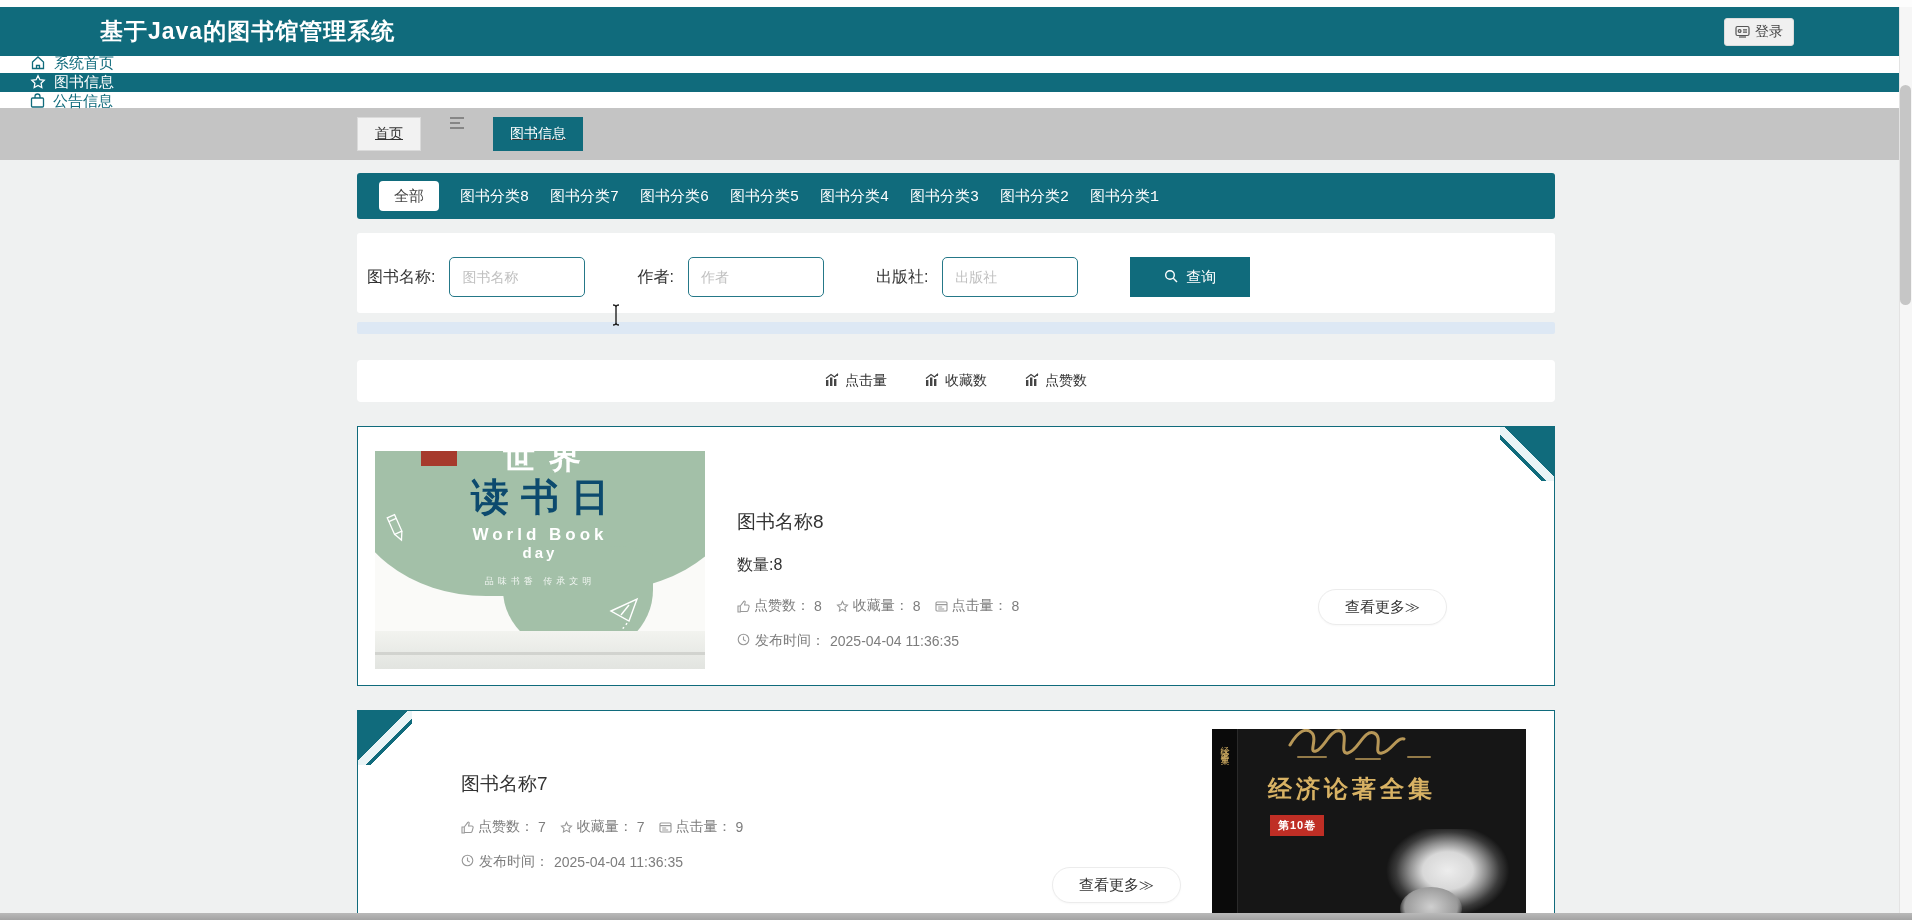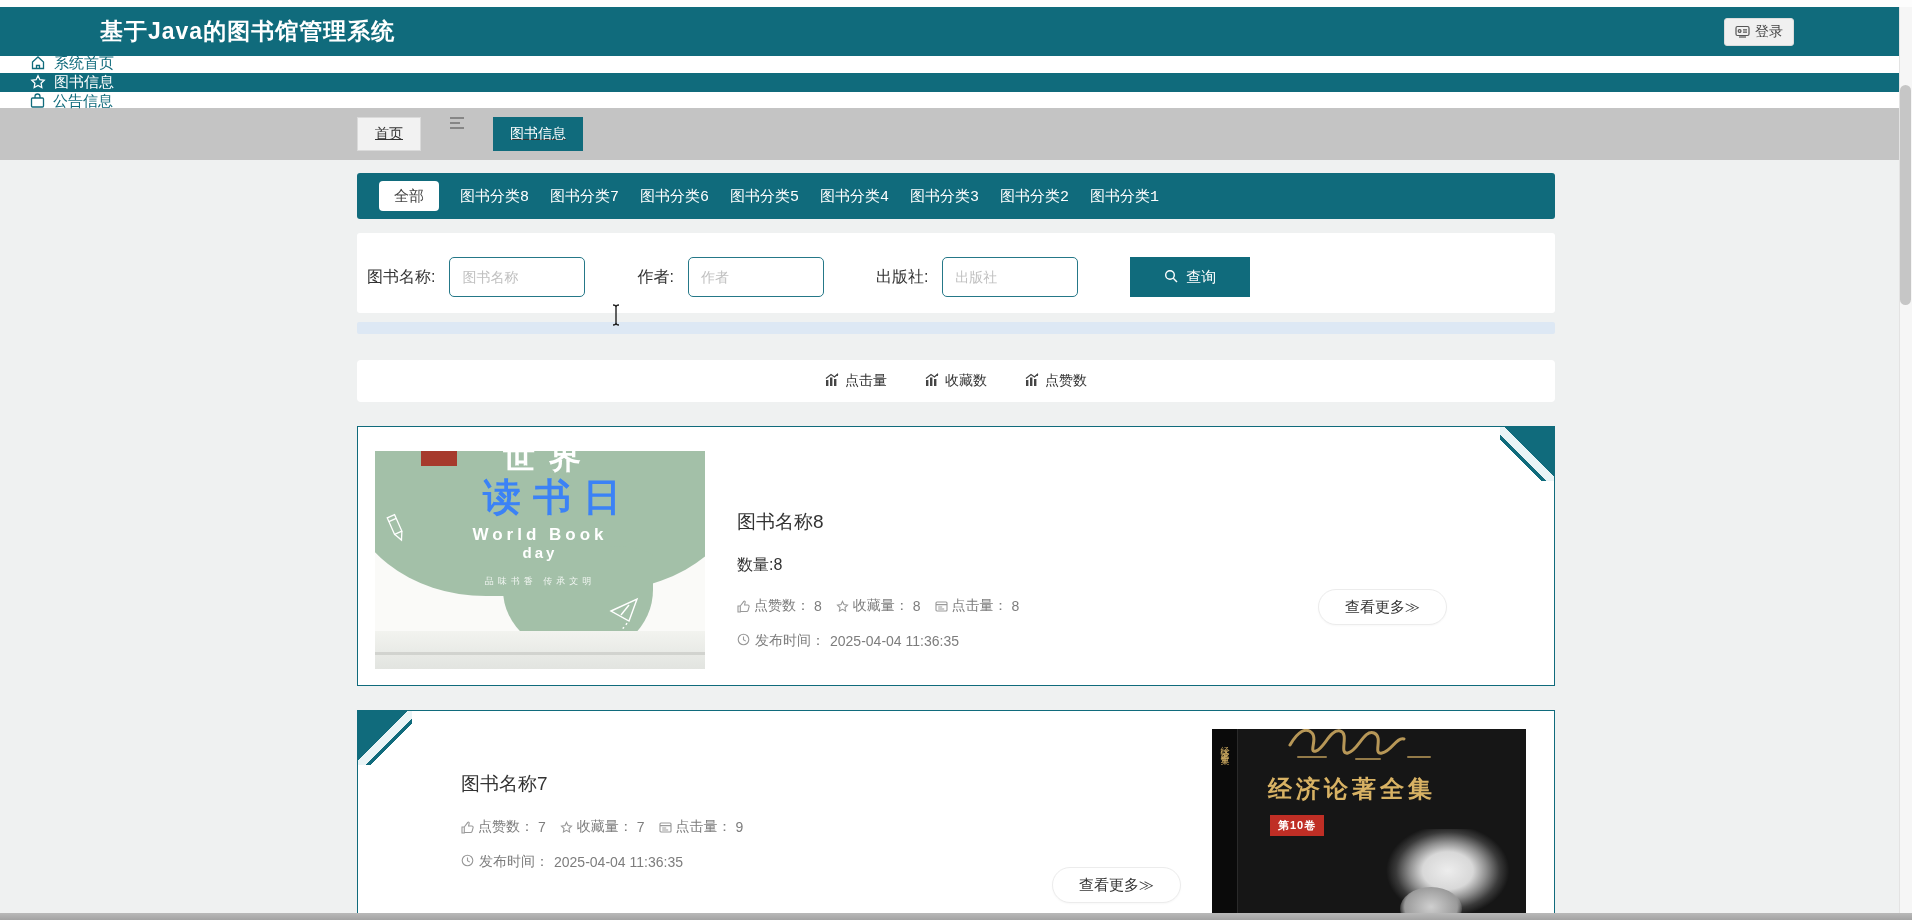--- a/index.html
+++ b/index.html
@@ -72,21 +72,21 @@
   .more-btn { position:absolute; background:#fff; border:1px solid #ececec; border-radius:18px; height:36px; padding:0 26px; display:flex; align-items:center; font-size:15px; color:#333; cursor:pointer; box-shadow:0 1px 2px rgba(0,0,0,.03); }
   .card-1 .more-btn { right:107px; bottom:60px; }
   .card-2 .more-btn { right:373px; top:156px; }
 
   
   .poster { position:relative; width:330px; height:218px; background:#fafaf8; overflow:hidden; flex-shrink:0; }
   .poster .blob { position:absolute; left:-28px; top:-30px; width:386px; height:175px; background:#a3c0a8; border-radius:0 0 42% 36% / 0 0 90px 110px; }
   .poster .blob2 { position:absolute; left:128px; top:95px; width:150px; height:110px; background:#a3c0a8; border-radius:30% 30% 48% 52% / 10% 10% 60% 60%; }
   .poster .red-tag { position:absolute; left:46px; top:0; width:36px; height:15px; background:#a63a2c; }
   .poster .p-top { position:absolute; top:-15px; left:128px; color:#fff; font-size:32px; font-weight:bold; letter-spacing:14px; }
-  .poster .p-title { position:absolute; top:21px; left:12px; width:330px; text-align:center; color:#3b82f6; font-size:38px; font-weight:bold; letter-spacing:12px; text-indent:12px; }
+  .poster .p-title { position:absolute; top:21px; left:0; width:330px; text-align:center; color:#0c4a6e; font-size:38px; font-weight:bold; letter-spacing:12px; text-indent:12px; }
   .poster .p-sub1 { position:absolute; top:74px; left:0; width:330px; text-align:center; color:#fff; font-size:17px; font-weight:bold; letter-spacing:4px; }
   .poster .p-sub2 { position:absolute; top:93px; left:0; width:330px; text-align:center; color:#fff; font-size:15px; font-weight:bold; letter-spacing:3px; }
   .poster .p-tag { position:absolute; top:124px; left:0; width:330px; text-align:center; color:rgba(255,255,255,.85); font-size:9px; letter-spacing:4px; }
   .poster .plane { position:absolute; left:232px; top:144px; }
   .poster .pencil { position:absolute; left:14px; top:62px; transform:rotate(-24deg); }
   .poster .photo-strip { position:absolute; left:0; bottom:0; width:330px; height:38px; background:linear-gradient(#f2f3ef,#e2e4e0); }
   .poster .photo-line { position:absolute; left:0; bottom:14px; width:330px; height:3px; background:#c7c9c4; opacity:.7; }
 
   
   .cover { position:absolute; right:28px; top:18px; width:314px; height:226px; background:#161616; overflow:hidden; }

